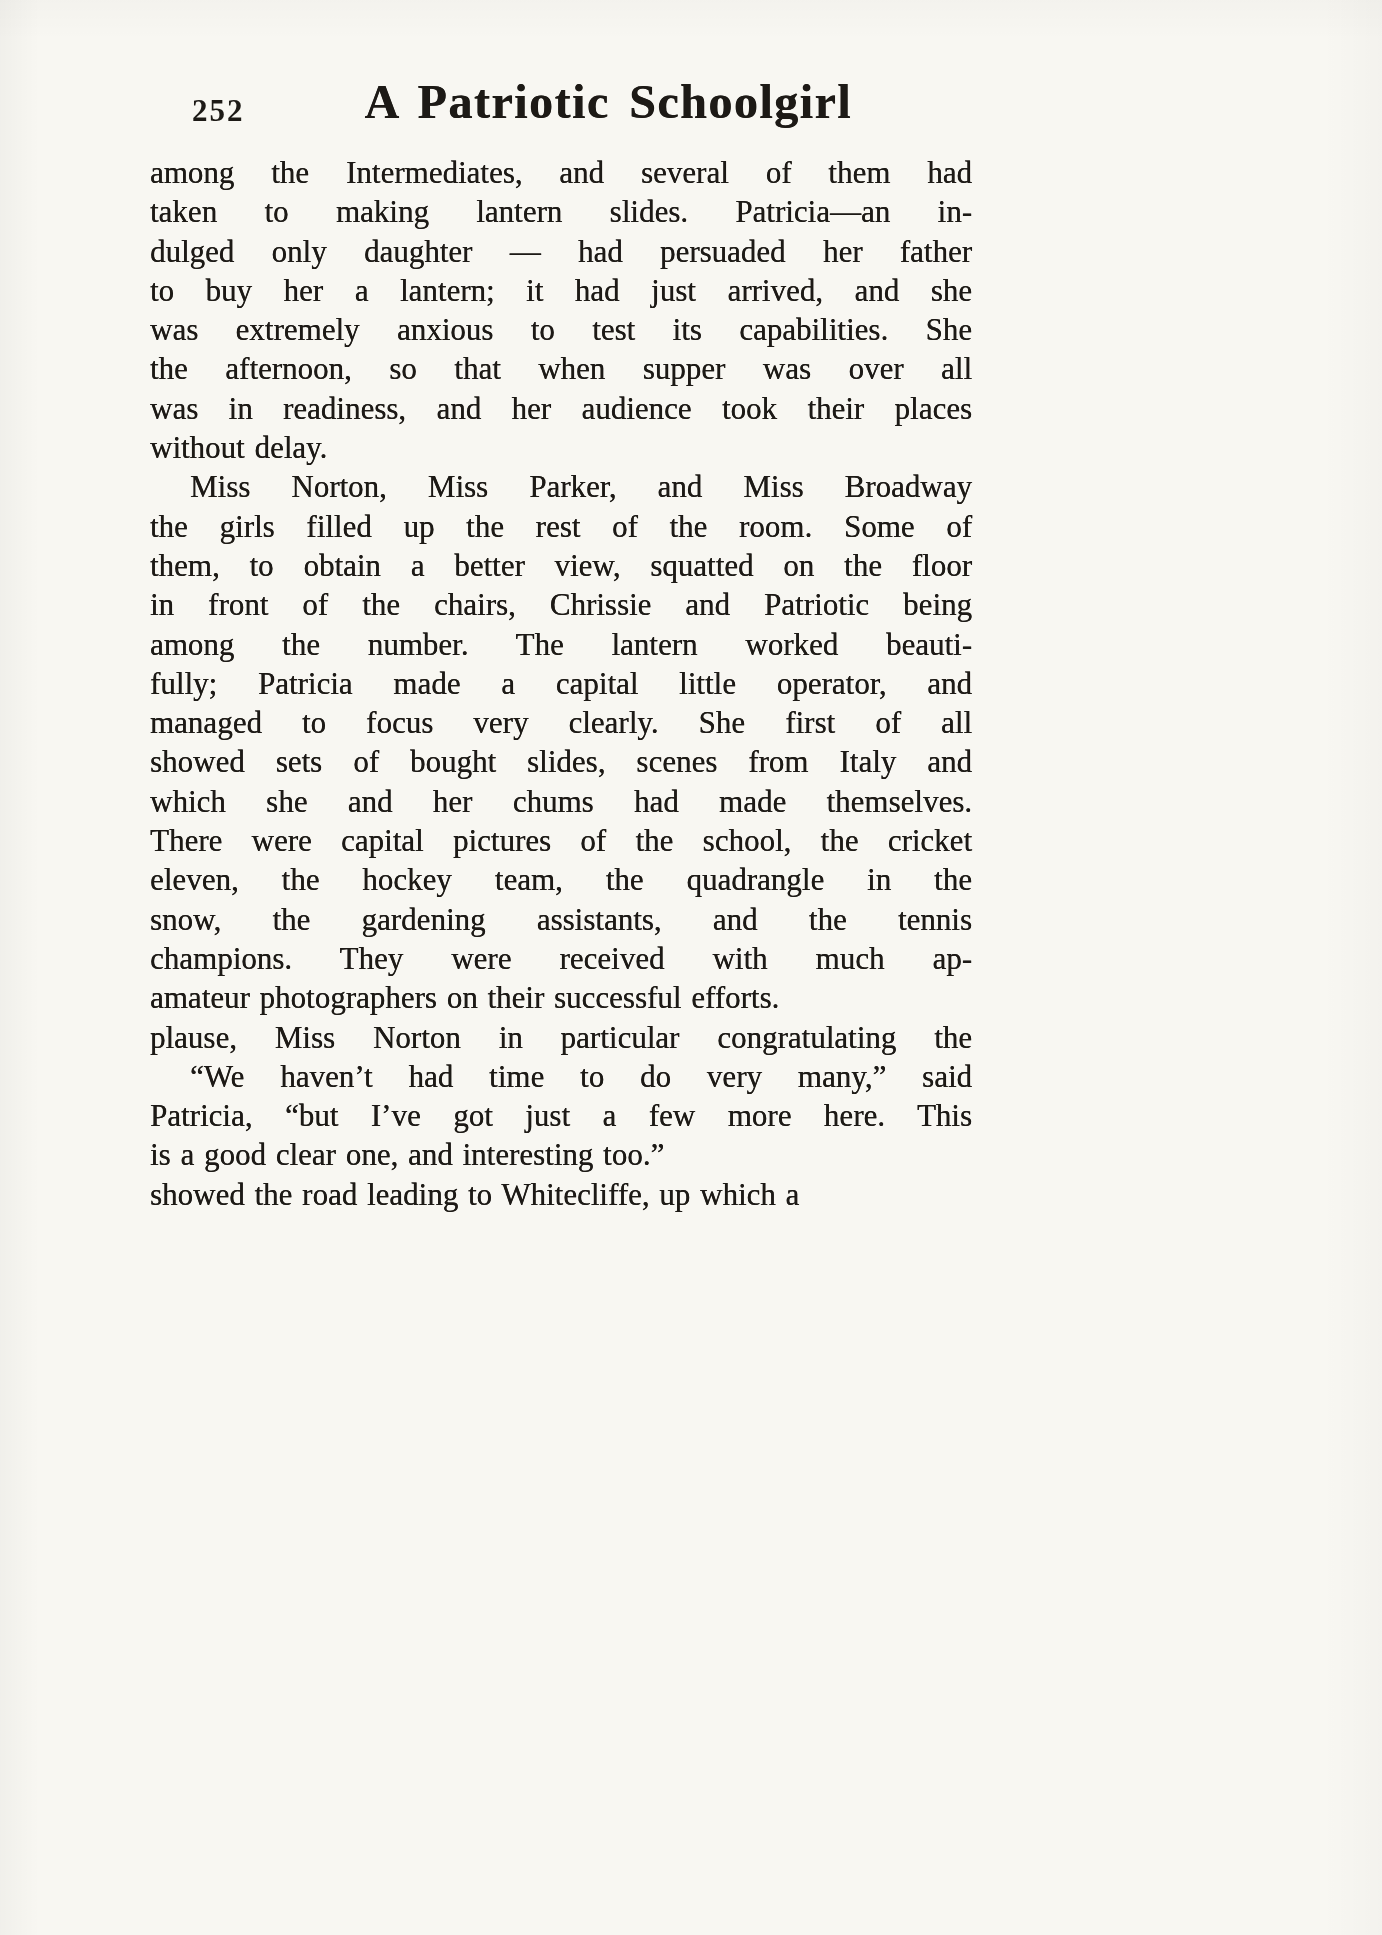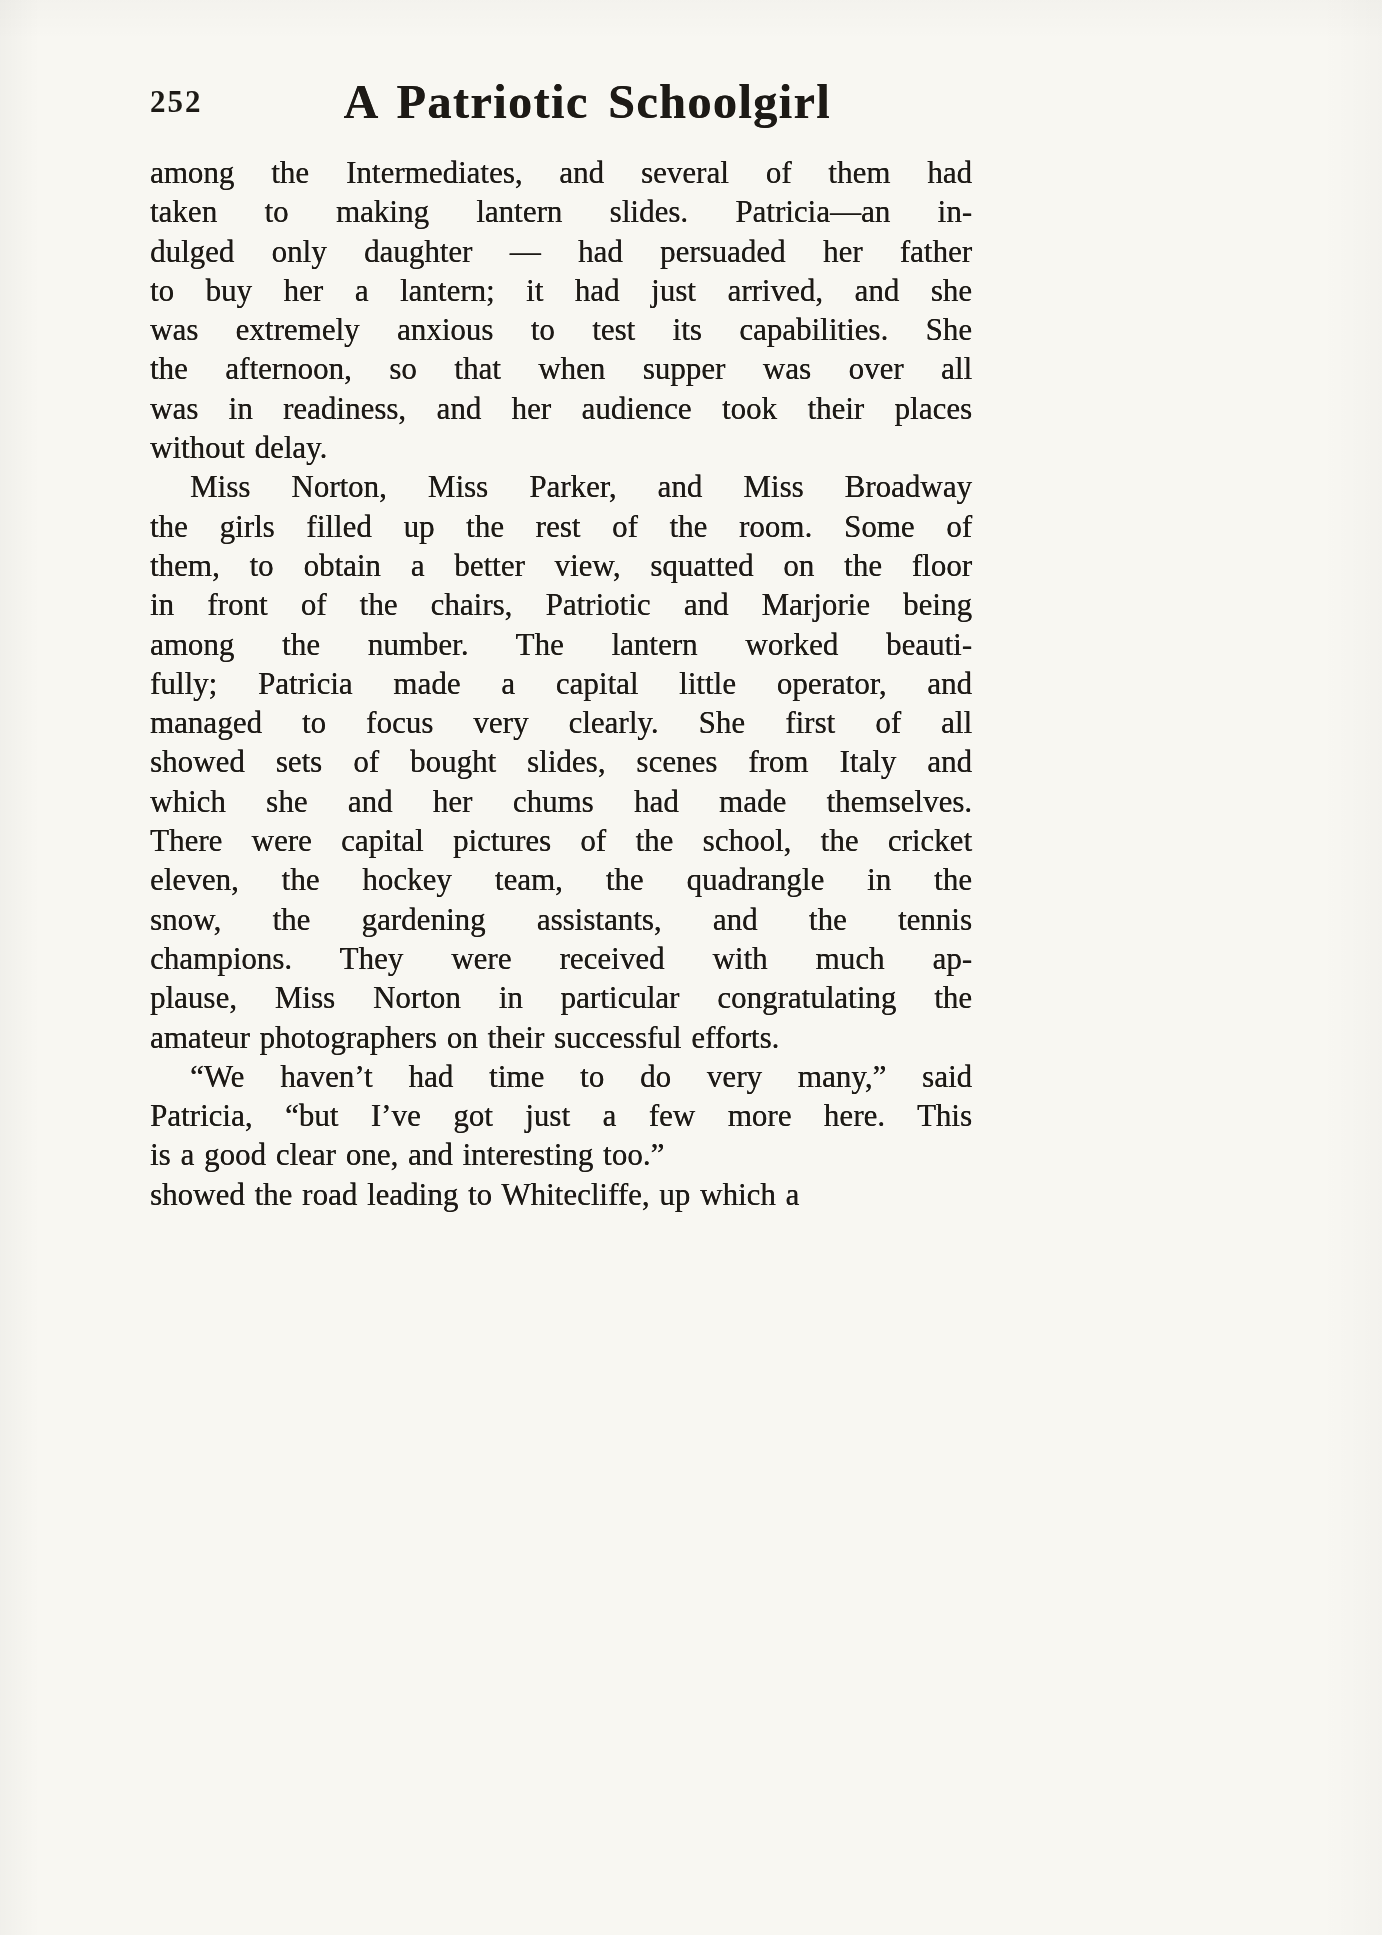--- a/index.html
+++ b/index.html
@@ -28,22 +28,23 @@
     pointer-events: none;
   }
   .text-column {
     position: absolute;
     left: 150px;
     top: 74px;
     width: 822px;
   }
   .page-header {
     display: flex;
-    align-items: center;
+    align-items: flex-end;
     margin-bottom: 24px;
+    margin-left: 42px;
   }
   .page-number {
     font-size: 31px;
     letter-spacing: 2px;
     font-weight: 600;
   }
   .page-title {
     flex: 1;
     margin: 0;
     text-align: center;
@@ -90,32 +91,32 @@
           <div class="line">to buy her a lantern; it had just arrived, and she</div>
           <div class="line">was extremely anxious to test its capabilities.  She</div>
           <div class="line">the afternoon, so that when supper was over all</div>
           <div class="line">was in readiness, and her audience took their places</div>
           <div class="line last">without delay.</div>
         </div>
         <div class="paragraph">
           <div class="line indent">Miss Norton, Miss Parker, and Miss Broadway</div>
           <div class="line">the girls filled up the rest of the room.  Some of</div>
           <div class="line">them, to obtain a better view, squatted on the floor</div>
-          <div class="line">in front of the chairs, Patriotic and Marjorie being</div>
+          <div class="line">in front of the chairs, Chrissie and Patriotic being</div>
           <div class="line">among the number.  The lantern worked beauti-</div>
           <div class="line">fully; Patricia made a capital little operator, and</div>
           <div class="line">managed to focus very clearly.  She first of all</div>
           <div class="line">showed sets of bought slides, scenes from Italy and</div>
           <div class="line">which she and her chums had made themselves.</div>
           <div class="line">There were capital pictures of the school, the cricket</div>
           <div class="line">eleven, the hockey team, the quadrangle in the</div>
           <div class="line">snow, the gardening assistants, and the tennis</div>
           <div class="line">champions.  They were received with much ap-</div>
+          <div class="line last">amateur photographers on their successful efforts.</div>
           <div class="line">plause, Miss Norton in particular congratulating the</div>
-          <div class="line last">amateur photographers on their successful efforts.</div>
         </div>
         <div class="paragraph">
           <div class="line indent">“We haven’t had time to do very many,” said</div>
           <div class="line">Patricia, “but I’ve got just a few more here.  This</div>
           <div class="line last">is a good clear one, and interesting too.”</div>
         </div>
         <div class="paragraph">
           <div class="line last">showed the road leading to Whitecliffe, up which a</div>
         </div>
       </main>

